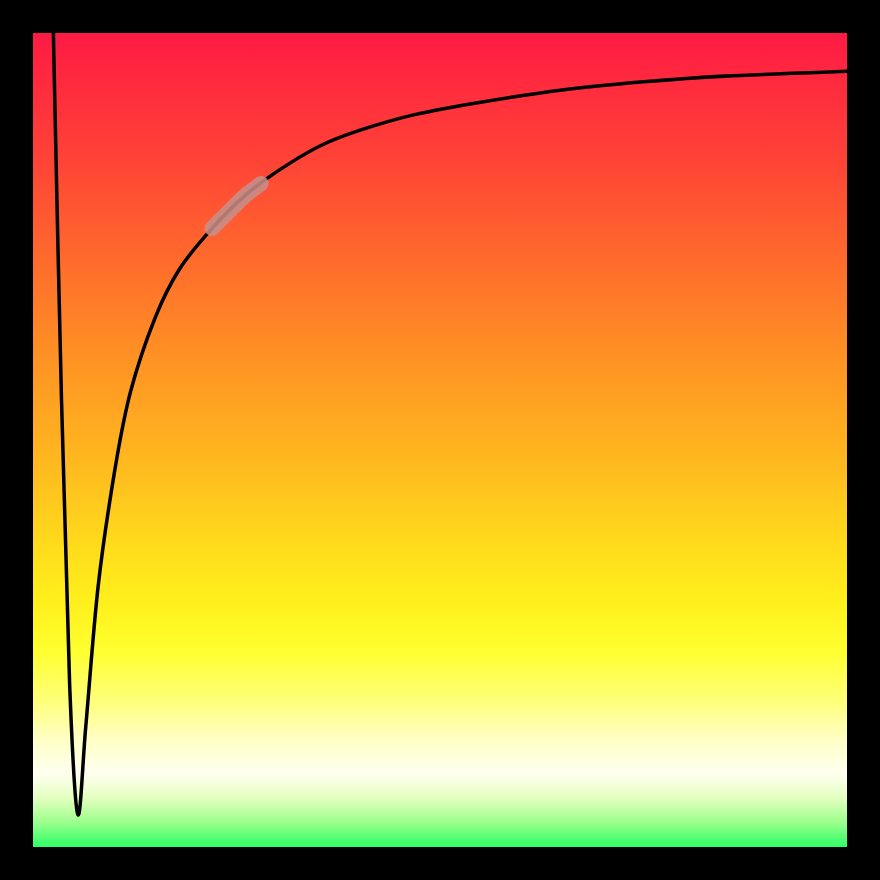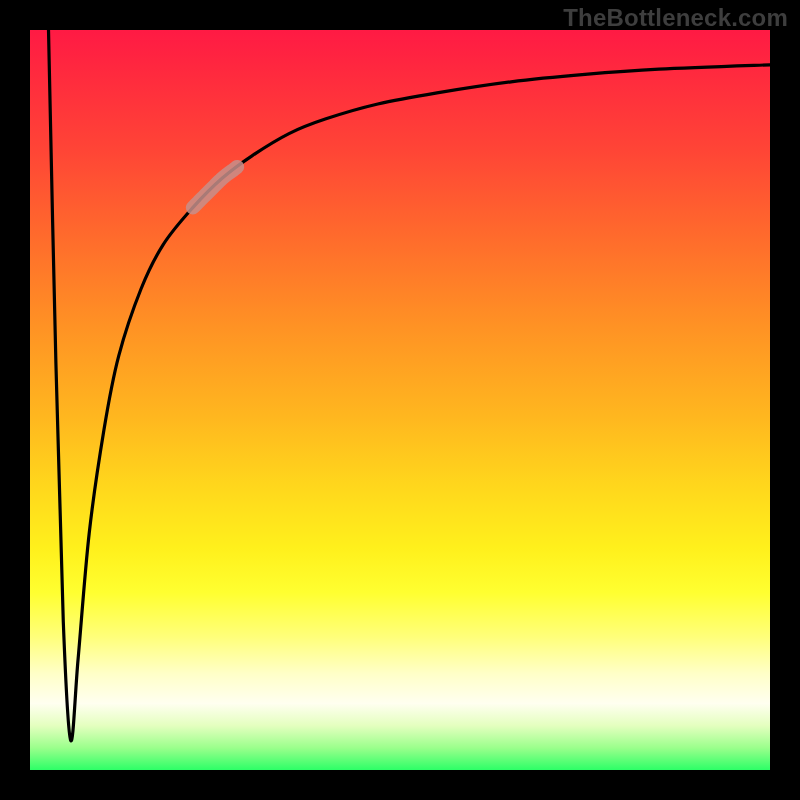--- a/index.html
+++ b/index.html
@@ -63,14 +63,13 @@
 </head>
 <body>
 
 <div class="frame">
   <div class="plot-area">
     <svg class="curve" viewBox="0 0 740 740" preserveAspectRatio="none">
       <path fill="none" stroke="#000" stroke-width="3.2" stroke-linejoin="round" stroke-linecap="round" d="M 18.5 0.0 C 19.7 55.5, 23.4 234.3, 25.9 333.0 C 28.4 431.7, 30.8 529.1, 33.3 592.0 C 35.8 654.9, 38.2 704.2, 40.7 710.4 C 43.2 716.6, 45.0 663.5, 48.1 629.0 C 51.2 594.5, 54.9 541.4, 59.2 503.2 C 63.5 465.0, 69.1 429.2, 74.0 399.6 C 78.9 370.0, 82.6 349.0, 88.8 325.6 C 95.0 302.2, 103.6 277.5, 111.0 259.0 C 118.4 240.5, 124.6 228.2, 133.2 214.6 C 141.8 201.0, 152.9 188.7, 162.8 177.6 C 172.7 166.5, 182.5 156.6, 192.4 148.0 C 202.3 139.4, 210.9 133.2, 222.0 125.8 C 233.1 118.4, 246.7 109.8, 259.0 103.6 C 271.3 97.4, 281.2 93.7, 296.0 88.8 C 310.8 83.9, 329.3 78.3, 347.8 74.0 C 366.3 69.7, 384.8 66.6, 407.0 62.9 C 429.2 59.2, 456.3 54.9, 481.0 51.8 C 505.7 48.7, 530.3 46.5, 555.0 44.4 C 579.7 42.3, 598.2 40.8, 629.0 39.2 C 659.8 37.6, 721.5 35.5, 740.0 34.8"></path>
       <path fill="none" stroke="#c78f8b" stroke-width="14" stroke-linecap="round" opacity="0.85" d="M 162.8 177.6 C 163.7 176.7, 166.5 173.9, 168.3 172.1 C 170.2 170.2, 172.0 168.3, 173.9 166.5 C 175.7 164.7, 177.6 162.8, 179.4 161.0 C 181.3 159.1, 183.2 157.2, 185.0 155.4 C 186.8 153.5, 188.7 151.5, 190.6 149.9 C 192.4 148.2, 194.3 146.7, 196.1 145.2 C 198.0 143.8, 199.8 142.4, 201.7 141.1 C 203.5 139.7, 206.3 137.6, 207.2 136.9"></path>
     </svg>
   </div>
-  <div class="watermark">TheBottleneck.com</div>
 </div>
 
 </body></html>

